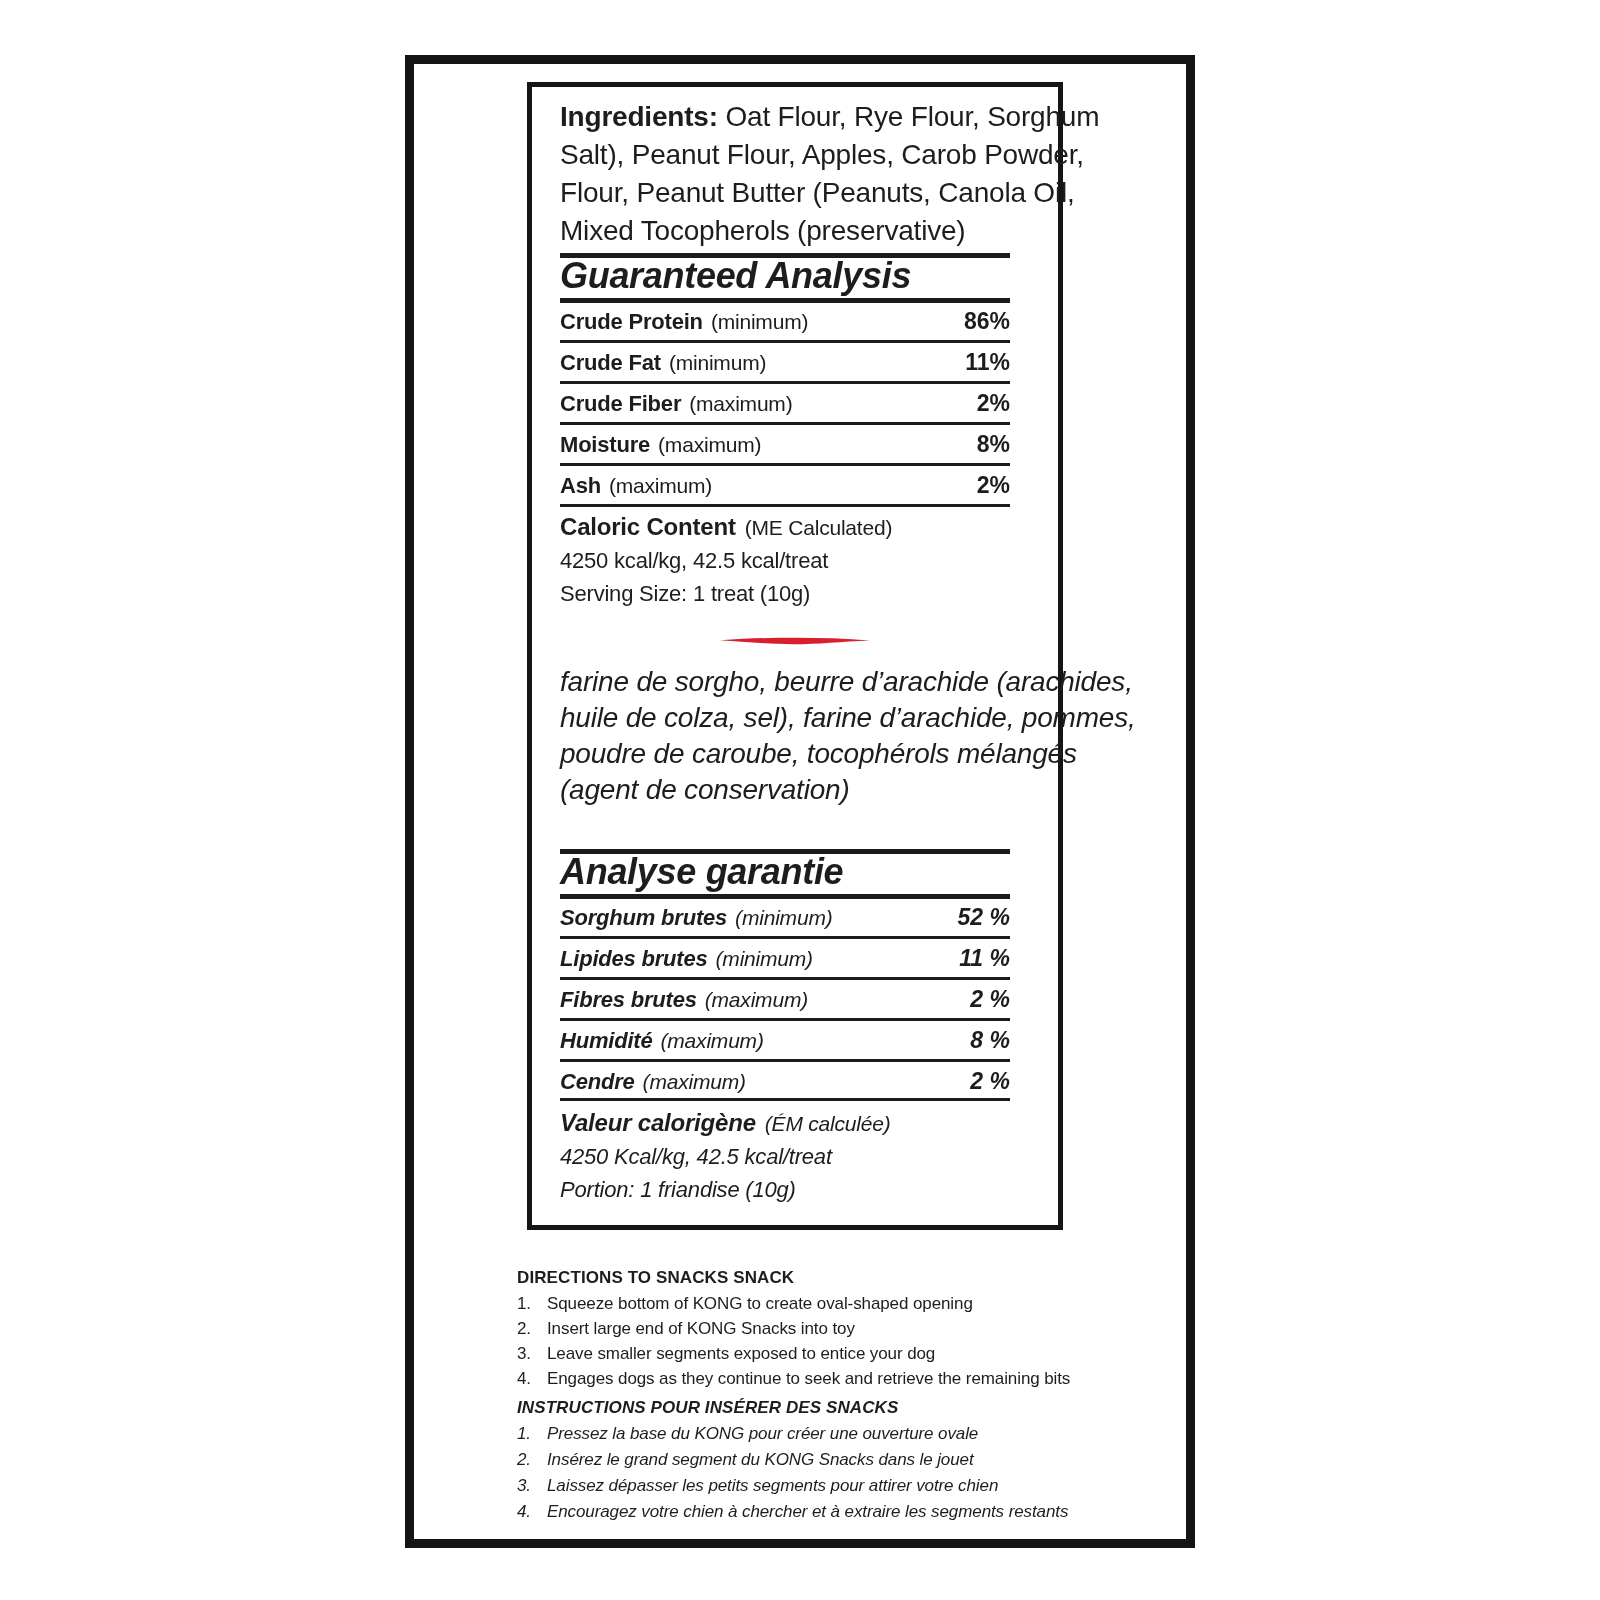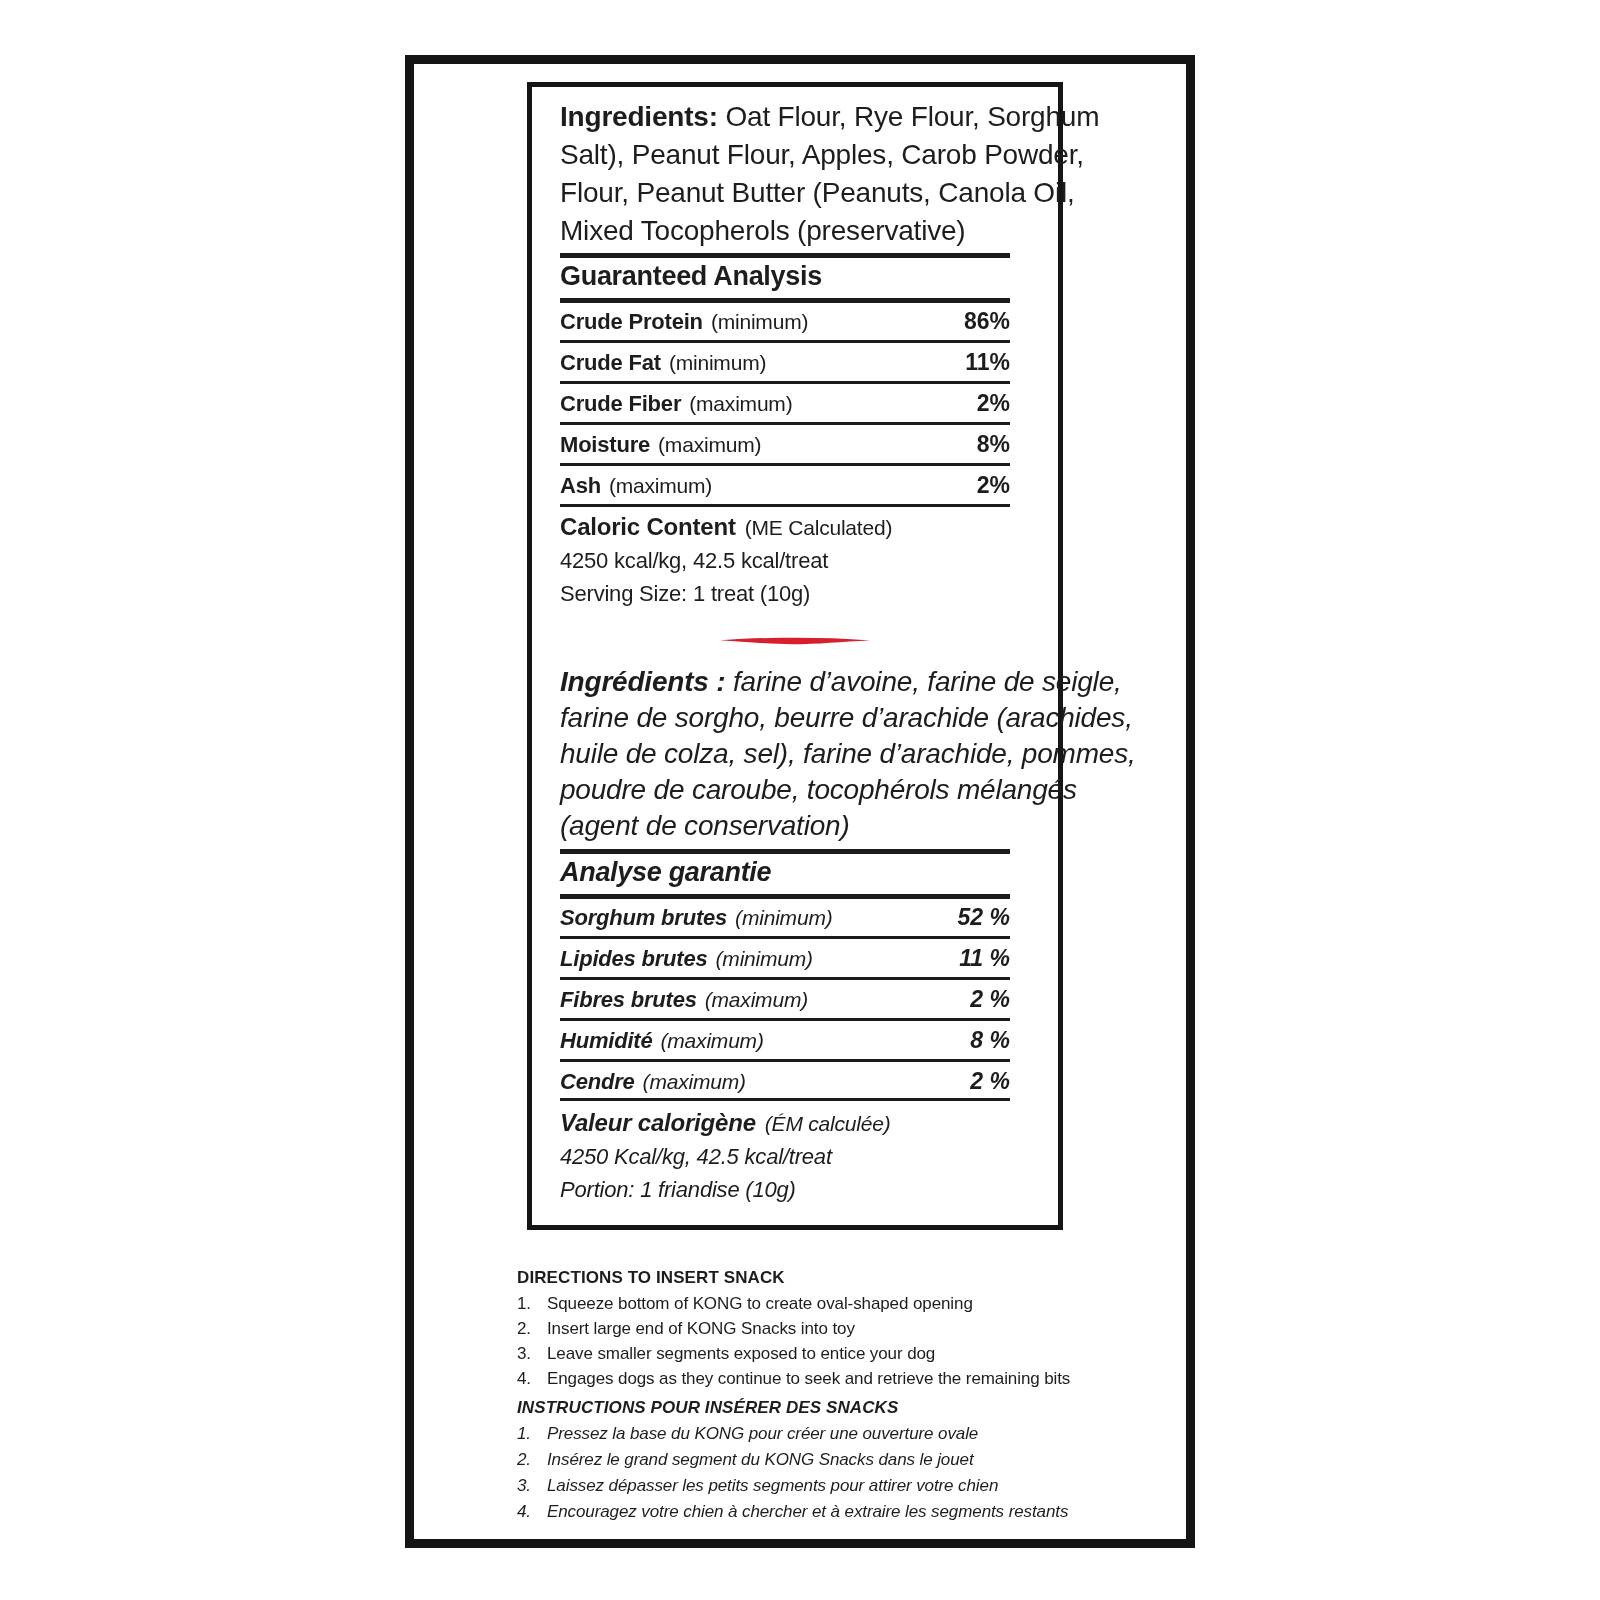--- a/index.html
+++ b/index.html
@@ -19,22 +19,22 @@
   .abs { position:absolute; }
   .rule { position:absolute; left:28px; width:450px; background:#1b1b1b; }
   .thick { height:5px; }
   .thin { height:3px; }
   .line { white-space:nowrap; }
   .b { font-weight:bold; }
   .fr { font-style:italic; }
   .para { font-size:28px; letter-spacing:-0.2px; }
   .en-para { left:28px; top:11px; line-height:38px; }
   .fr-para { left:28px; top:577px; line-height:36px; }
-  .sec-title { position:absolute; left:28px; font-weight:bold; font-size:27px;
-               letter-spacing:-0.3px; line-height:34px; white-space:nowrap; }
+  .sec-title { position:absolute; left:28px; font-weight:bold; font-size:36px;
+               letter-spacing:-0.3px; line-height:34px; white-space:nowrap;font-style:italic; }
   .trow {
     position:absolute; left:28px; width:450px; height:37px;
     display:flex; align-items:center; font-size:22px; letter-spacing:-0.2px; white-space:nowrap;
   }
   .trow .nm { font-weight:bold; }
   .trow .ql { margin-left:8px; font-size:21px; }
   .trow .val { margin-left:auto; font-weight:bold; font-size:23px; letter-spacing:0; }
   .calblock { position:absolute; left:28px; font-size:22px; line-height:33px; letter-spacing:-0.2px; }
   .cal-title { font-weight:bold; font-size:24px; }
   .cal-q { margin-left:9px; font-weight:normal; font-size:21px; }
@@ -97,21 +97,20 @@
       <div class="line"><span class="cal-title">Caloric Content</span><span class="cal-q">(ME Calculated)</span></div>
       <div class="line">4250 kcal/kg, 42.5 kcal/treat</div>
       <div class="line">Serving Size: 1 treat (10g)</div>
     </div>
 
     <svg class="divider" viewBox="0 0 150 10">
       <path d="M0,4.3 C28,2.2 54,1.7 76,1.7 C100,1.7 126,2.4 150,4.5 C121,5.6 98,8.3 73,8.3 C50,8.3 24,5.5 0,4.3 Z" fill="#d6202e"></path>
     </svg>
 
     <div class="abs para fr fr-para">
-      <div class="line"><span class="b">Ingrédients :</span> <span>farine d’avoine, farine de seigle,</span></div>
       <div class="line">farine de sorgho, beurre d’arachide (arachides,</div>
       <div class="line">huile de colza, sel), farine d’arachide, pommes,</div>
       <div class="line">poudre de caroube, tocophérols mélangés</div>
       <div class="line">(agent de conservation)</div>
     </div>
 
     <div class="rule thick" style="top:762px"></div>
     <div class="sec-title fr" style="top:768px">Analyse garantie</div>
     <div class="rule thick" style="top:807px"></div>
 
@@ -147,21 +146,21 @@
     <div class="rule thin" style="top:1011px"></div>
 
     <div class="calblock fr" style="top:1019px">
       <div class="line"><span class="cal-title">Valeur calorigène</span><span class="cal-q">(ÉM calculée)</span></div>
       <div class="line">4250 Kcal/kg, 42.5 kcal/treat</div>
       <div class="line">Portion: 1 friandise (10g)</div>
     </div>
 
   </div>
 
-  <div class="list-head" style="top:1204px">DIRECTIONS TO INSERT SNACK</div>
+  <div class="list-head" style="top:1204px">DIRECTIONS TO SNACKS SNACK</div>
   <div class="li" style="top:1230px">
     <span class="n">1.</span>
     <span>Squeeze bottom of KONG to create oval-shaped opening</span>
   </div>
   <div class="li" style="top:1255px">
     <span class="n">2.</span>
     <span>Insert large end of KONG Snacks into toy</span>
   </div>
   <div class="li" style="top:1280px">
     <span class="n">3.</span>

